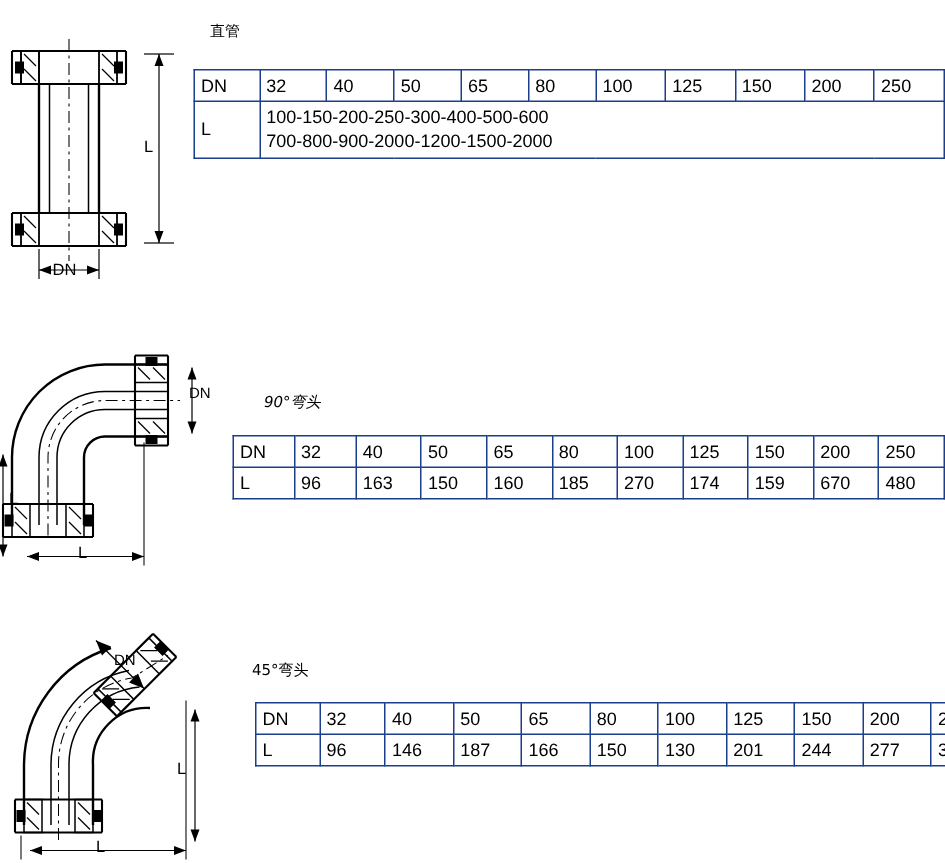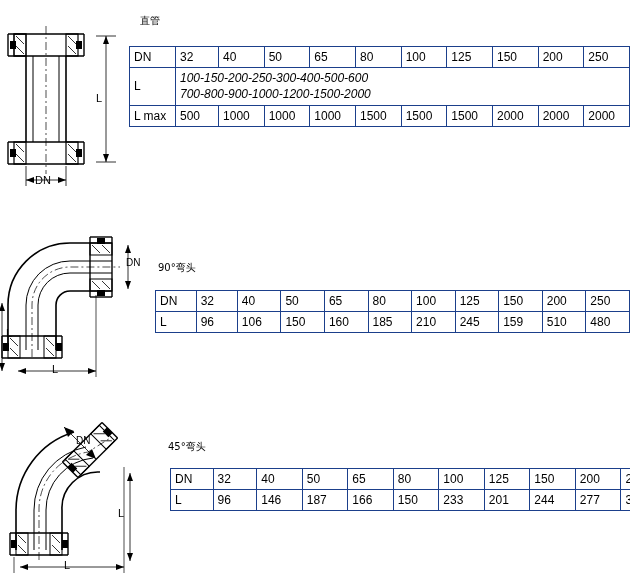--- a/index.html
+++ b/index.html
@@ -44,21 +44,20 @@
     padding: 2px 4px;
     text-align: left;
     vertical-align: middle;
     white-space: nowrap;
     line-height: 1.35;
   }
   table.spec td.lbl { width: 40px; }
   table.spec td.val { width: 43px; }
   .multi {
     line-height: 1.9;
-    font-style: italic;
   }
   svg { display: block; overflow: visible; }
 </style>
 </head>
 <body>
 
 <div class="section" id="sec-straight">
 
   <div class="title" style="left:140px; top:14px;">直管</div>
 
@@ -132,43 +131,30 @@
       <td class="val">100</td>
       <td class="val">125</td>
       <td class="val">150</td>
       <td class="val">200</td>
       <td class="val">250</td>
     </tr>
     <tr>
       <td class="lbl">L</td>
       <td colspan="10" class="multi">
         <div>100-150-200-250-300-400-500-600</div>
-        <div>700-800-900-1000-1200-1500-2000</div>
+        <div>700-800-900-2000-1200-1500-2000</div>
       </td>
-    </tr>
-    <tr>
-      <td class="lbl">L max</td>
-      <td class="val">500</td>
-      <td class="val">1000</td>
-      <td class="val">1000</td>
-      <td class="val">1000</td>
-      <td class="val">1500</td>
-      <td class="val">1500</td>
-      <td class="val">1500</td>
-      <td class="val">2000</td>
-      <td class="val">2000</td>
-      <td class="val">2000</td>
     </tr>
   </tbody>
     </table>
 </div>
 
 <div class="section" id="sec-elbow90">
 
-  <div class="title" style="left:158px; top:26px;">90°弯头</div>
+  <div class="title" style="left:176px; top:26px;font-style:italic;">90°弯头</div>
 
   <div class="figure" style="left:0px; top:0px;">
     <svg width="150" height="145" viewBox="0 0 150 145">
 
       <path d="M8,115 L8,70 A62,62 0 0 1 70,8 L112,8" fill="none" stroke="#000" stroke-width="1.6"></path>
       <path d="M26,115 L26,70 A44,44 0 0 1 70,26 L112,26" fill="none" stroke="#000" stroke-width="1"></path>
       <path d="M38,115 L38,70 A32,32 0 0 1 70,38 L112,38" fill="none" stroke="#000" stroke-width="1"></path>
       <path d="M56,115 L56,70 A14,14 0 0 1 70,56 L112,56" fill="none" stroke="#000" stroke-width="1.6"></path>
 
       <path d="M32,122 L32,70 A38,38 0 0 1 70,32 L120,32" fill="none" stroke="#000" stroke-width="0.7" stroke-dasharray="8,3,2,3"></path>
@@ -232,28 +218,28 @@
       <td class="val">80</td>
       <td class="val">100</td>
       <td class="val">125</td>
       <td class="val">150</td>
       <td class="val">200</td>
       <td class="val">250</td>
     </tr>
     <tr>
       <td class="lbl">L</td>
       <td class="val">96</td>
-      <td class="val">106</td>
+      <td class="val">163</td>
       <td class="val">150</td>
       <td class="val">160</td>
       <td class="val">185</td>
-      <td class="val">210</td>
-      <td class="val">245</td>
+      <td class="val">270</td>
+      <td class="val">174</td>
       <td class="val">159</td>
-      <td class="val">510</td>
+      <td class="val">670</td>
       <td class="val">480</td>
     </tr>
   </tbody>
     </table>
 </div>
 
 <div class="section" id="sec-elbow45">
 
   <div class="title" style="left:168px; top:25px;">45°弯头</div>
 
@@ -333,21 +319,21 @@
       <td class="val">200</td>
       <td class="val">250</td>
     </tr>
     <tr>
       <td class="lbl">L</td>
       <td class="val">96</td>
       <td class="val">146</td>
       <td class="val">187</td>
       <td class="val">166</td>
       <td class="val">150</td>
-      <td class="val">233</td>
+      <td class="val">130</td>
       <td class="val">201</td>
       <td class="val">244</td>
       <td class="val">277</td>
       <td class="val">364</td>
     </tr>
   </tbody>
     </table>
 </div>
 
 </body></html>

